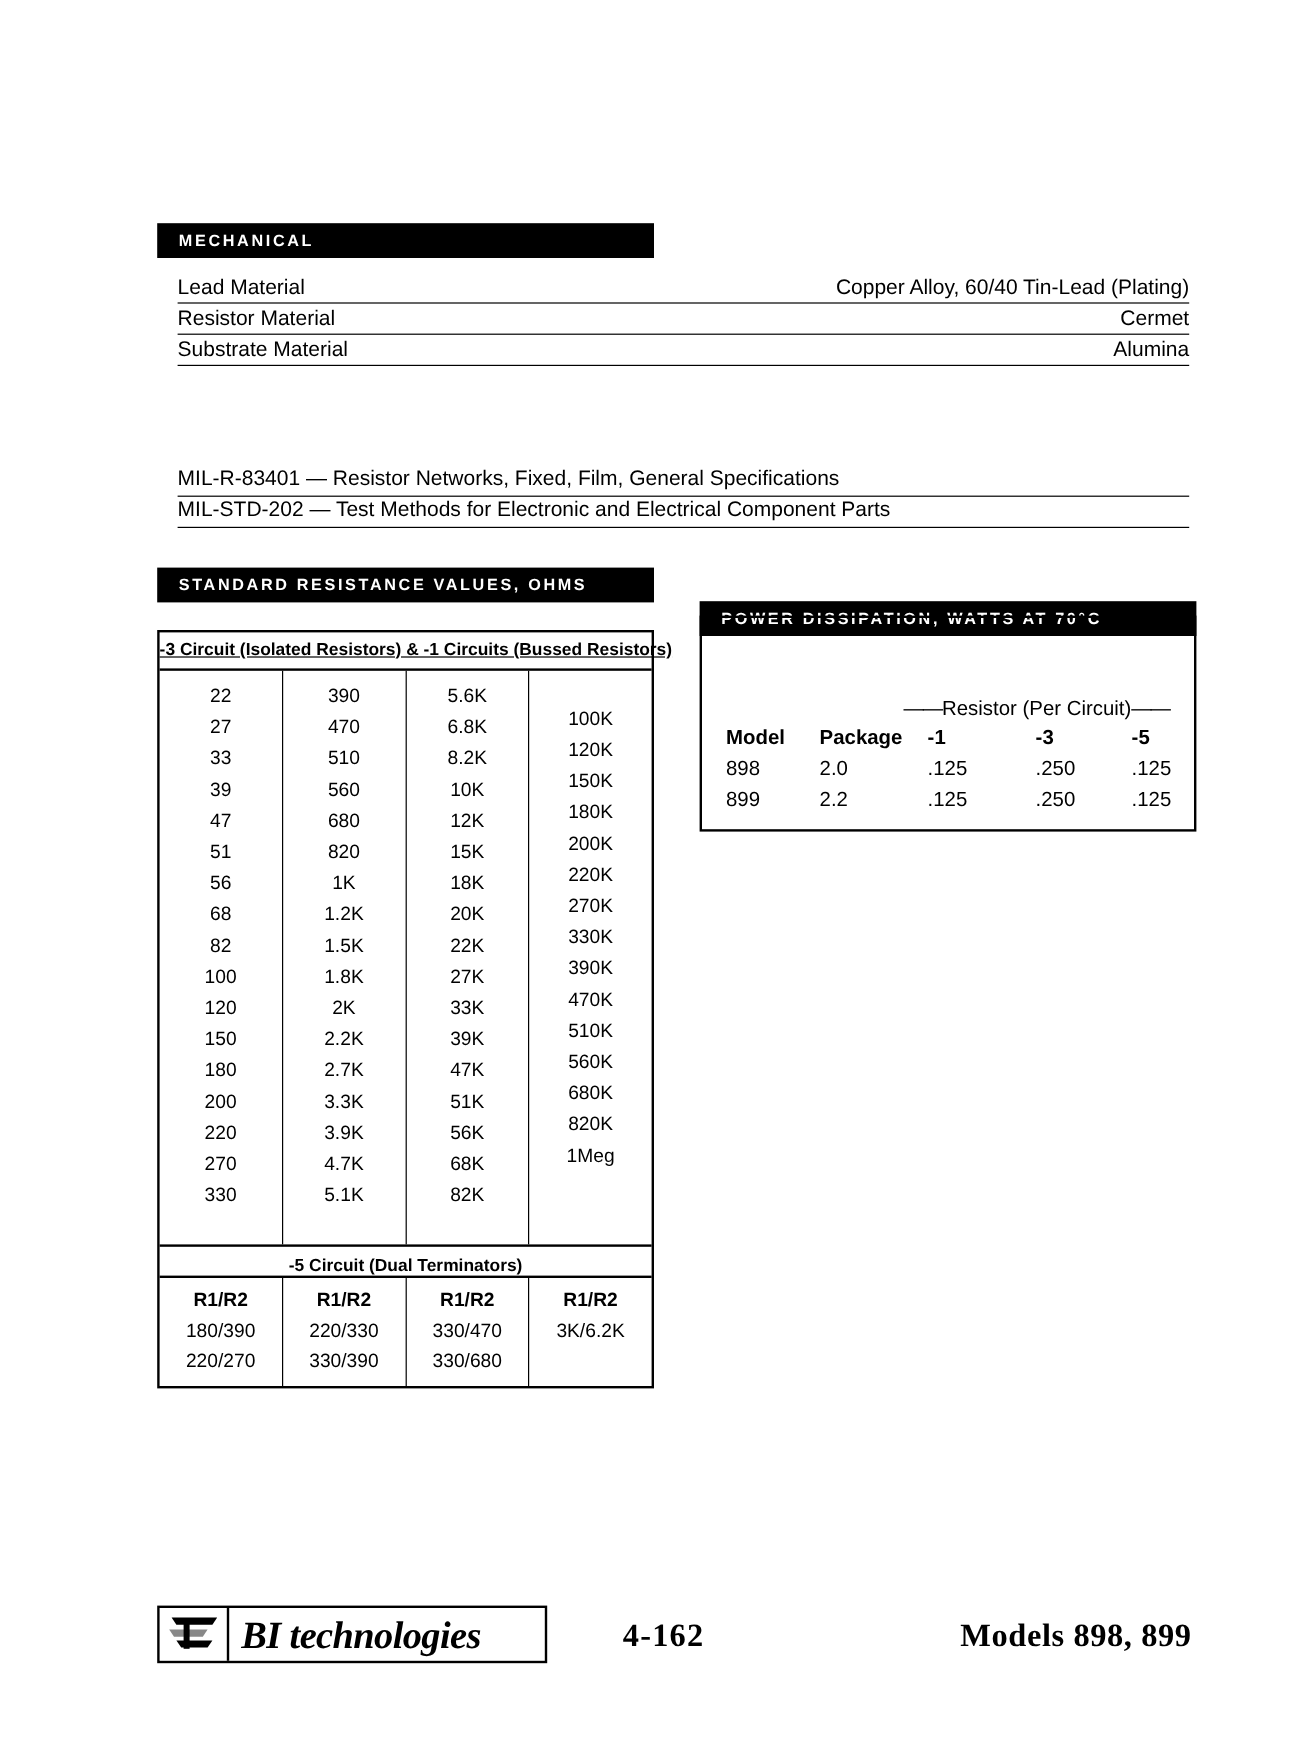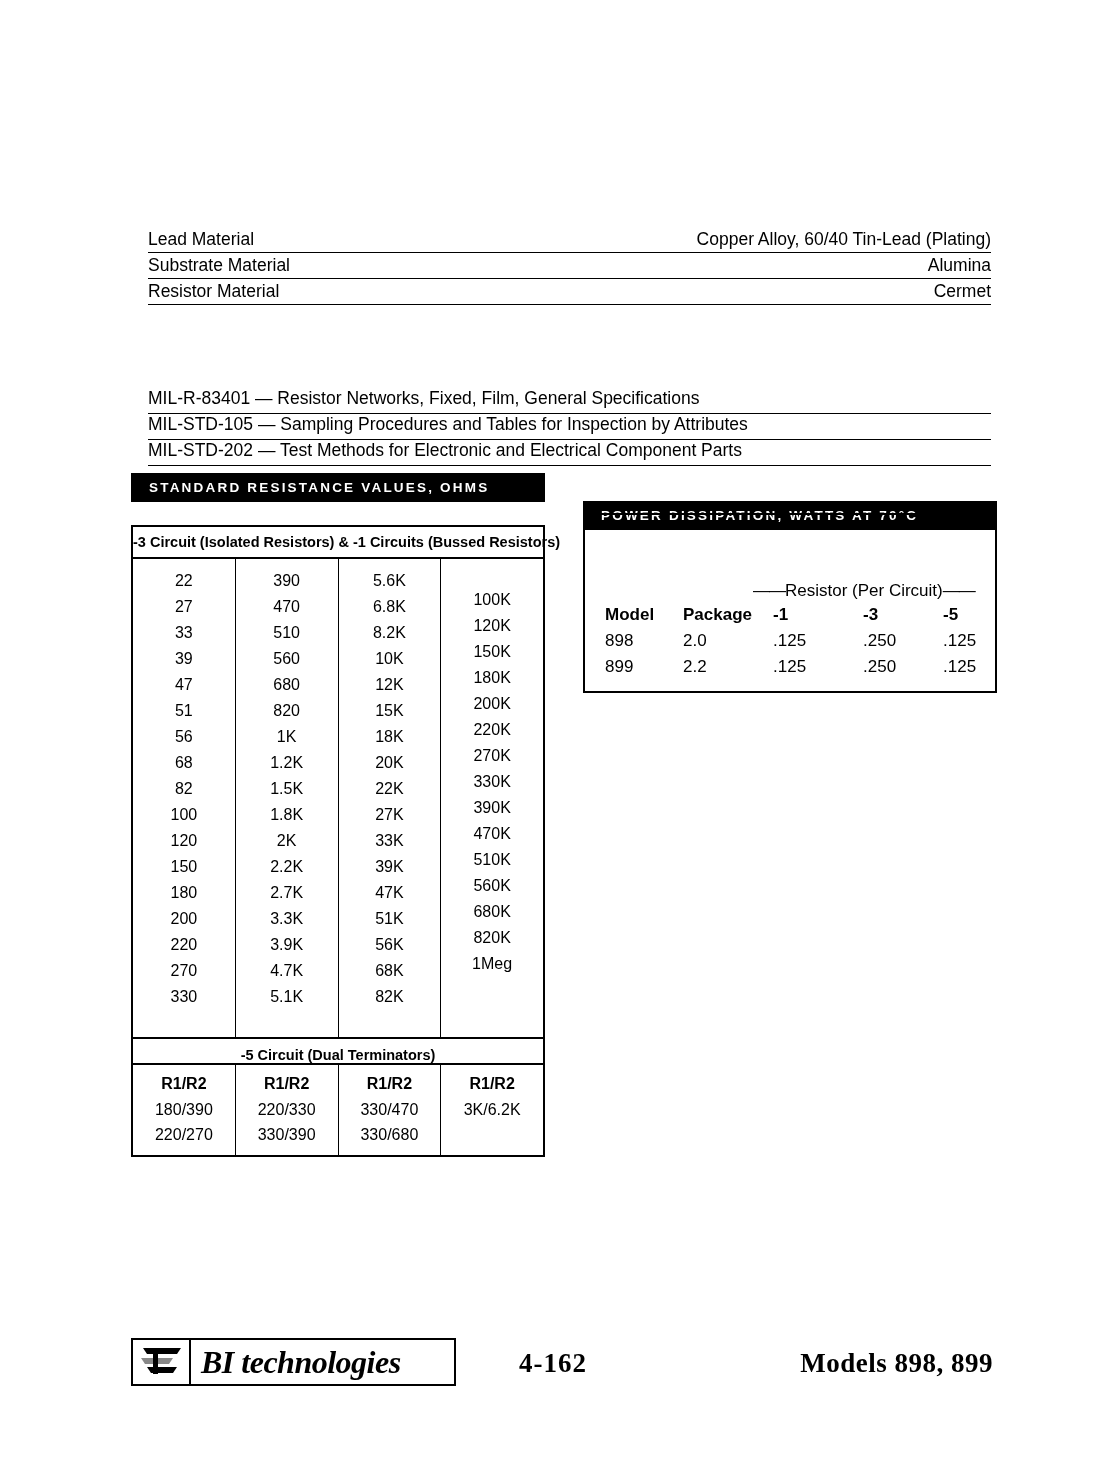--- a/index.html
+++ b/index.html
@@ -71,20 +71,21 @@
     position: absolute; left: 131px; top: 525px; width: 414px;
     border: 2px solid #000;
   }
   .res-title {
     font-weight: bold;
     font-size: 14.5px;
     text-align: center;
     padding: 7px 0 7px 0;
     border-bottom: 2px solid #000;
     white-space: nowrap;
+    text-decoration: underline;
   }
   .res-grid {
     display: flex;
   }
   .res-col {
     flex: 1 1 0;
     border-right: 1.6px solid #000;
     padding: 9px 0 8px 0;
   }
   .res-col:last-child { border-right: none; margin-top: 19px; }
@@ -193,40 +194,40 @@
     font-size: 27px;
     letter-spacing: 0.5px;
     white-space: nowrap;
   }
 </style>
 </head>
 <body>
 
 <div class="page">
 
+  <div class="bar" id="mechanical-bar">MECHANICAL</div>
 
   <div id="mechanical-table">
     <div class="spec-row">
       <span class="label">Lead Material</span>
       <span class="value">Copper Alloy, 60/40 Tin-Lead (Plating)</span>
     </div>
     <div class="spec-row">
+      <span class="label">Resistor Material</span>
+      <span class="value">Cermet</span>
+    </div>
+    <div class="spec-row">
       <span class="label">Substrate Material</span>
       <span class="value">Alumina</span>
     </div>
-    <div class="spec-row">
-      <span class="label">Resistor Material</span>
-      <span class="value">Cermet</span>
-    </div>
   </div>
 
 
   <div id="documents-list">
     <div class="doc-row">MIL-R-83401 — Resistor Networks, Fixed, Film, General Specifications</div>
-    <div class="doc-row">MIL-STD-105 — Sampling Procedures and Tables for Inspection by Attributes</div>
     <div class="doc-row">MIL-STD-202 — Test Methods for Electronic and Electrical Component Parts</div>
   </div>
 
   <div class="bar" id="resistance-bar">STANDARD RESISTANCE VALUES, OHMS</div>
 
   <div id="resistance-table">
     <div class="res-title">-3 Circuit (Isolated Resistors) &amp; -1 Circuits (Bussed Resistors)</div>
 
     <div class="res-grid">
       <div class="res-col">

